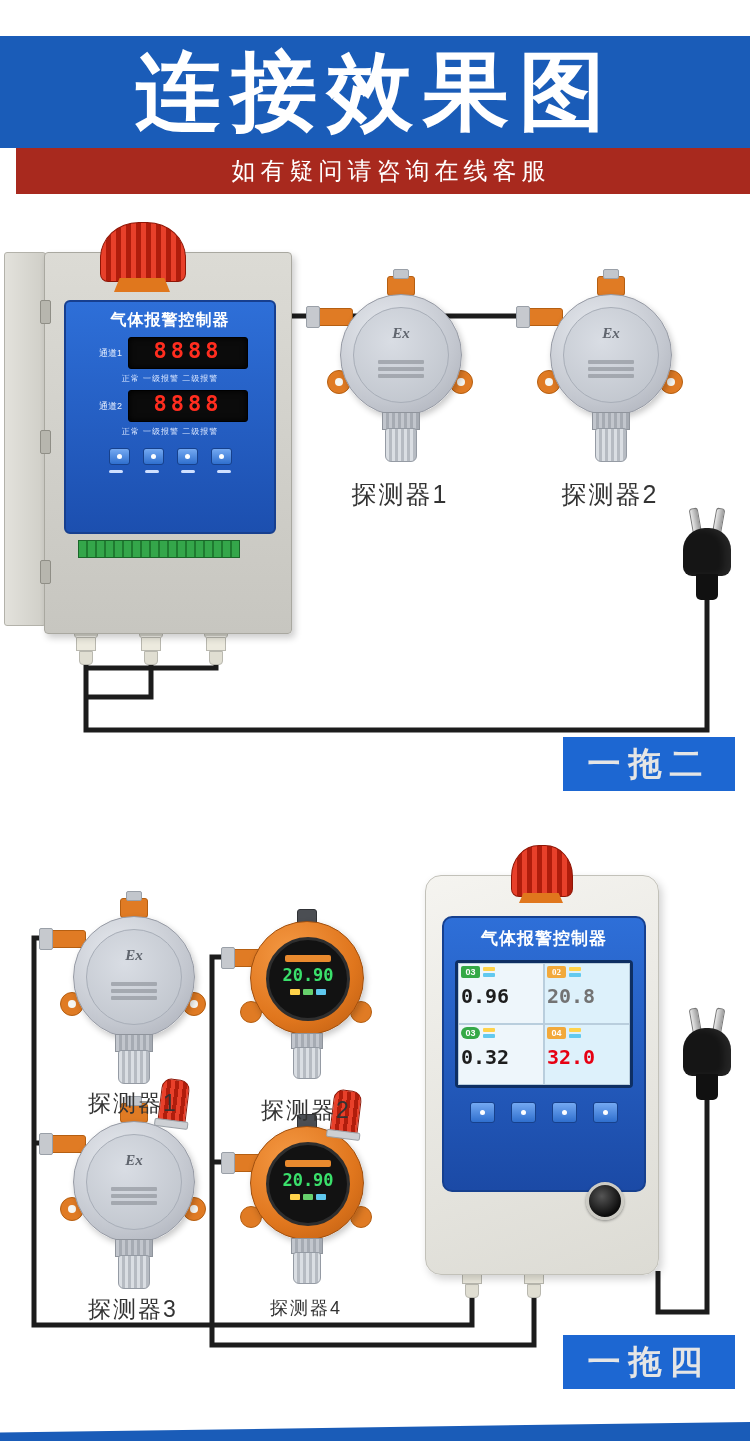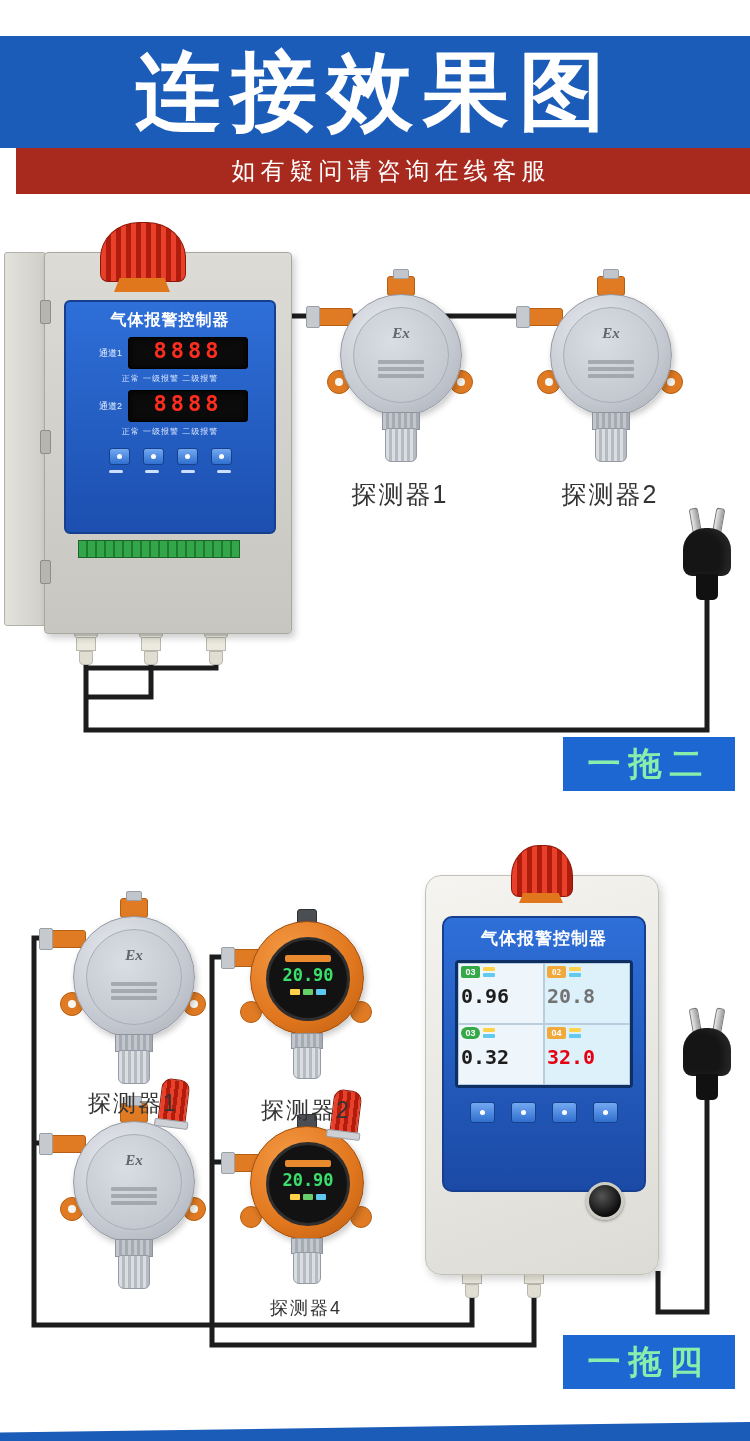--- a/index.html
+++ b/index.html
@@ -11,21 +11,21 @@
   .band-blue .t{color:#fff;font-size:86px;font-weight:900;letter-spacing:10px;}
   .band-red{position:absolute;left:16px;top:148px;width:750px;height:46px;background:#a8291e;
             display:flex;align-items:center;justify-content:center;}
   .band-red .t{color:#fff;font-size:24px;letter-spacing:5px;}
   
   .wires{position:absolute;left:0;top:0;z-index:0;}
   .wires path{stroke:#1c1c1c;stroke-width:5;fill:none;}
   
   .dev-label{position:absolute;z-index:2;text-align:center;color:#333;font-size:25px;letter-spacing:2px;}
   .badge{position:absolute;left:563px;width:172px;height:54px;background:#1d67d2;z-index:2;
-         display:flex;align-items:center;justify-content:center;color:#86efac;font-size:33px;
+         display:flex;align-items:center;justify-content:center;color:#e5e5e5;font-size:33px;
          font-weight:bold;letter-spacing:8px;}
   .bottom-strip{position:absolute;left:0;top:1422px;width:750px;height:19px;background:#1a5cb8;
                 clip-path:polygon(0 55%,100% 0,100% 100%,0 100%);z-index:1;}
   .gland{position:absolute;width:24px;z-index:1;}
   .gland .g1{height:16px;background:repeating-linear-gradient(180deg,#f4f3ec 0 3px,#d6d5cc 3px 5px);
              border:1px solid #b9b8af;border-radius:3px;}
   .gland .g2{width:18px;height:12px;margin:0 auto;background:#eceade;border:1px solid #b9b8af;border-top:none;}
   .gland .g3{width:12px;height:12px;margin:0 auto;background:#e0ded2;border:1px solid #b9b8af;
              border-radius:0 0 4px 4px;}
   .beacon{position:absolute;background:repeating-linear-gradient(90deg,#e8402a 0 5px,#b01d0c 5px 10px);
@@ -396,20 +396,21 @@
             <i class="c3"></i>
           </div>
       </div>
     </div>
     <div class="neck"></div>
     <div class="sensor"></div>
   </div>
 
   <div class="dev-label" style="left:58px;top:1088px;width:150px;font-size:23px;">探测器1</div>
   <div class="dev-label" style="left:238px;top:1095px;width:136px;font-size:23px;">探测器2</div>
+  <div class="dev-label" style="left:58px;top:1294px;width:150px;font-size:23px;">探测器3</div>
   <div class="dev-label" style="left:238px;top:1296px;width:136px;font-size:18px;">探测器4</div>
 
   <div class="beacon" style="left:511px;top:845px;width:60px;height:50px;z-index:3;"></div>
   <div class="beacon-base" style="left:519px;top:893px;width:44px;height:10px;z-index:3;"></div>
   <div class="ctrl2">
     <div class="panel2">
       <div class="p-title" style="margin-top:9px;font-size:17px;">气体报警控制器</div>
       <div class="lcd">
         <div class="cell">
           <div class="chead">

